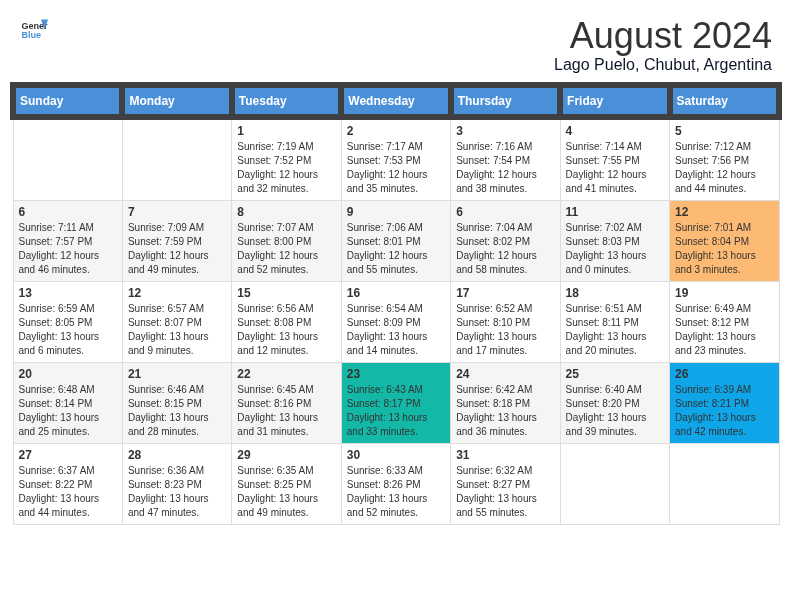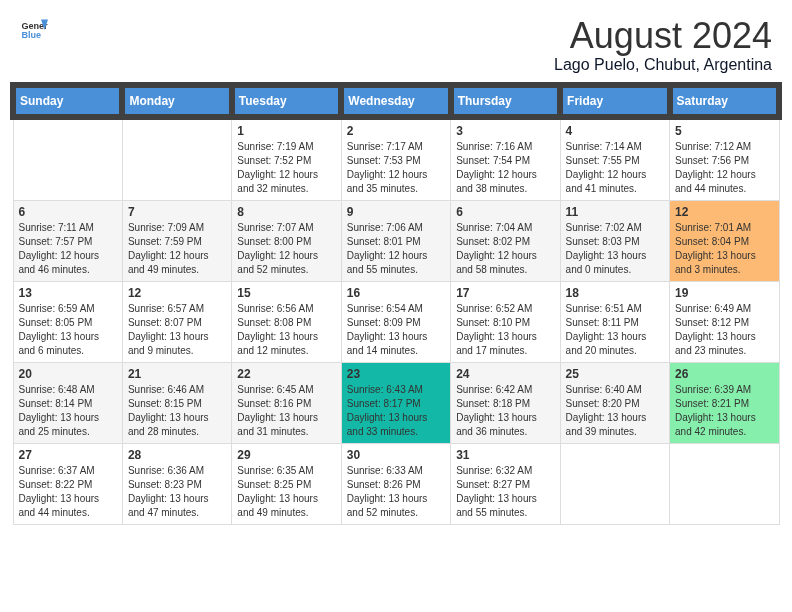--- a/index.html
+++ b/index.html
@@ -215,21 +215,21 @@
             <div class="day-info">Sunrise: 6:43 AM<br>Sunset: 8:17 PM<br>Daylight: 13 hours and 33 minutes.</div>
           </td>
           <td style="background-color: rgb(245, 245, 245);">
             <span class="day-number">24</span>
             <div class="day-info">Sunrise: 6:42 AM<br>Sunset: 8:18 PM<br>Daylight: 13 hours and 36 minutes.</div>
           </td>
           <td style="background-color: rgb(245, 245, 245);">
             <span class="day-number">25</span>
             <div class="day-info">Sunrise: 6:40 AM<br>Sunset: 8:20 PM<br>Daylight: 13 hours and 39 minutes.</div>
           </td>
-          <td style="background-color: #86efac;">
+          <td style="background-color: #0ea5e9;">
             <span class="day-number">26</span>
             <div class="day-info">Sunrise: 6:39 AM<br>Sunset: 8:21 PM<br>Daylight: 13 hours and 42 minutes.</div>
           </td>
         </tr>
         <tr>
           <td>
             <span class="day-number">27</span>
             <div class="day-info">Sunrise: 6:37 AM<br>Sunset: 8:22 PM<br>Daylight: 13 hours and 44 minutes.</div>
           </td>
           <td>

